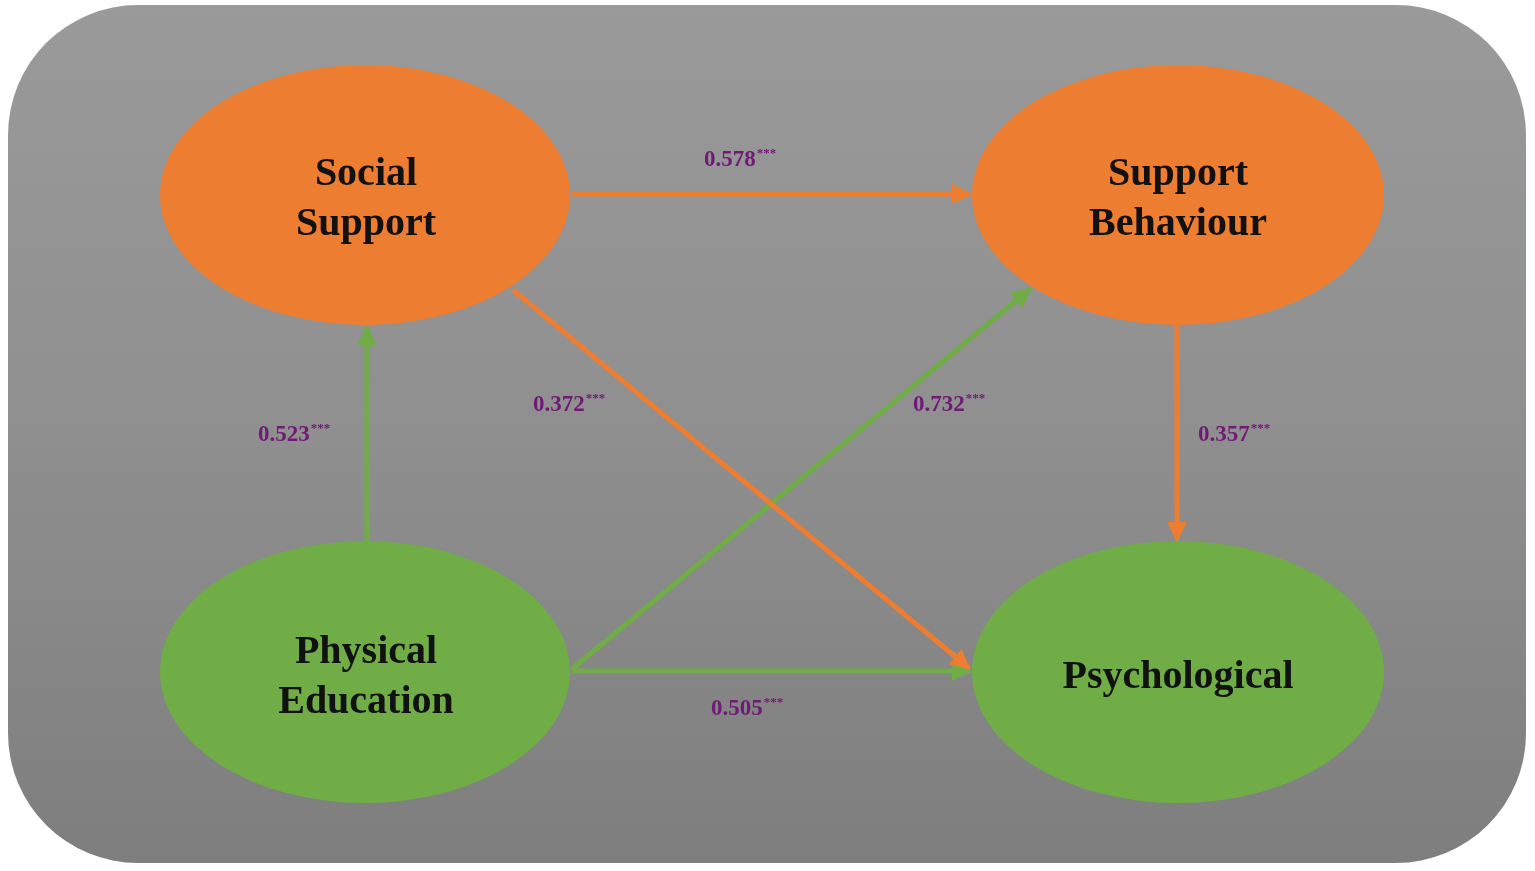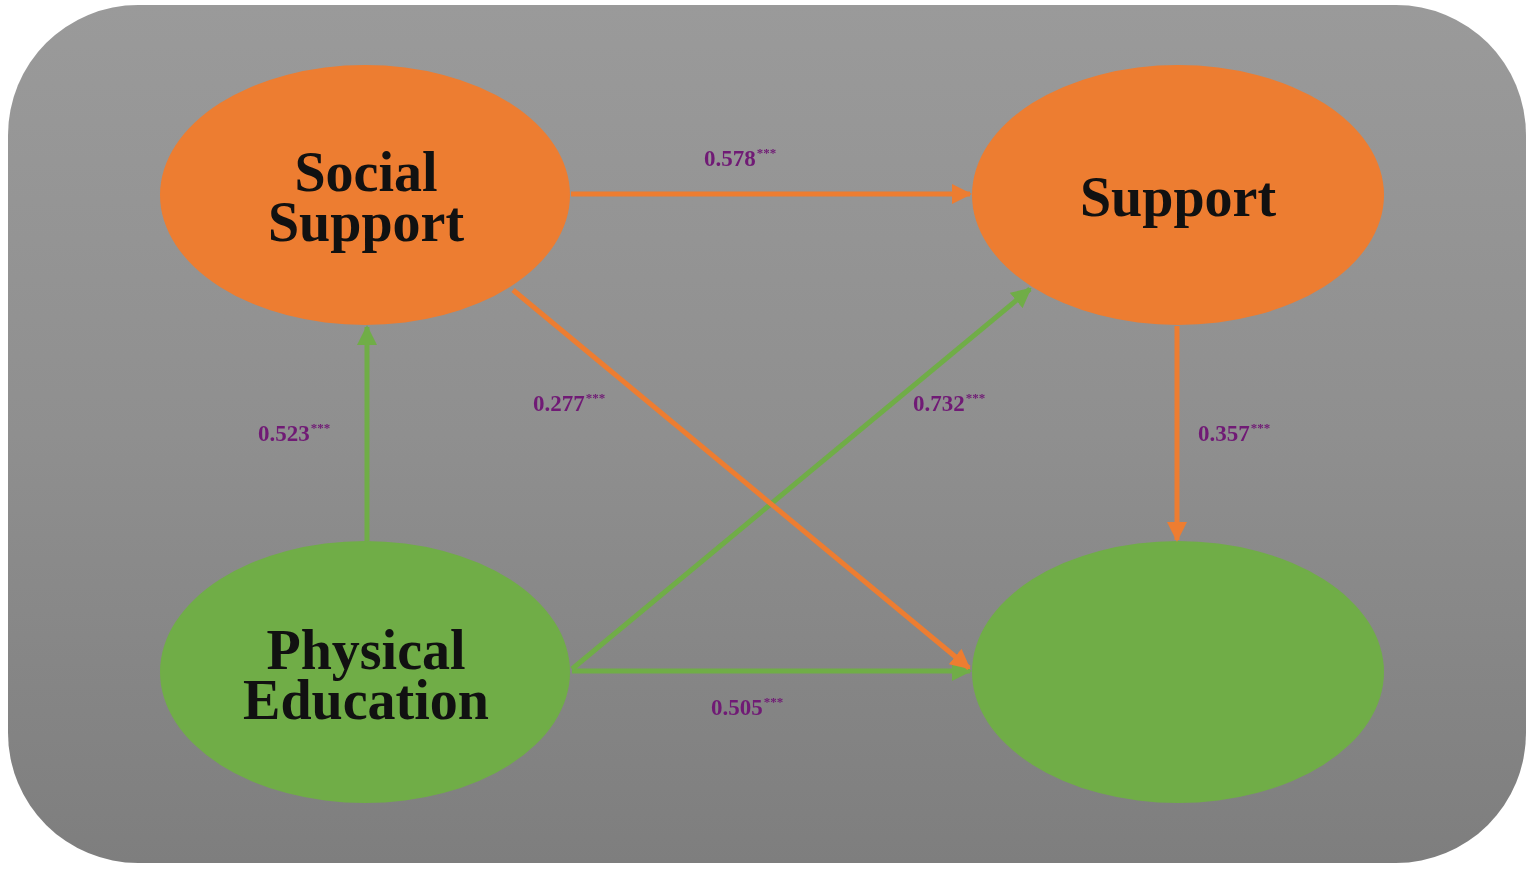--- a/index.html
+++ b/index.html
@@ -26,21 +26,21 @@
     svg.diagram {
       position: absolute;
       left: 0;
       top: 0;
     }
     .node-label {
       position: absolute;
       transform: translate(-50%, -50%);
       text-align: center;
       font-weight: bold;
-      font-size: 56px;
+      font-size: 40px;
       line-height: 50px;
       color: #111111;
       white-space: nowrap;
     }
     .node-label span { display: block; }
     .edge-label {
       position: absolute;
       font-weight: bold;
       font-size: 23px;
       color: #701a75;
@@ -79,36 +79,38 @@
   <line x1="572" y1="669" x2="1030" y2="289" stroke="#70ad47" stroke-width="5" marker-end="url(#arrow-green)"></line>
   <line x1="513" y1="290" x2="969" y2="668" stroke="#ed7d31" stroke-width="5" marker-end="url(#arrow-orange)"></line>
 </svg>
 
 <div class="node-label" style="left:366px; top:197px;">
   <span>Social</span>
   <span>Support</span>
 </div>
 <div class="node-label" style="left:1178px; top:197px;">
   <span>Support</span>
+  <span>Behaviour</span>
 </div>
 <div class="node-label" style="left:366px; top:675px;">
   <span>Physical</span>
   <span>Education</span>
 </div>
 <div class="node-label" style="left:1178px; top:675px;">
+  <span>Psychological</span>
 </div>
 
 <div class="edge-label" style="left:704px; top:145px;">
   <span>0.578</span><sup>***</sup>
 </div>
 <div class="edge-label" style="left:258px; top:420px;text-align:center;">
   <span>0.523</span><sup>***</sup>
 </div>
 <div class="edge-label" style="left:533px; top:390px;">
-  <span>0.277</span><sup>***</sup>
+  <span>0.372</span><sup>***</sup>
 </div>
 <div class="edge-label" style="left:913px; top:390px;">
   <span>0.732</span><sup>***</sup>
 </div>
 <div class="edge-label" style="left:1198px; top:420px;">
   <span>0.357</span><sup>***</sup>
 </div>
 <div class="edge-label" style="left:711px; top:694px;">
   <span>0.505</span><sup>***</sup>
 </div>

